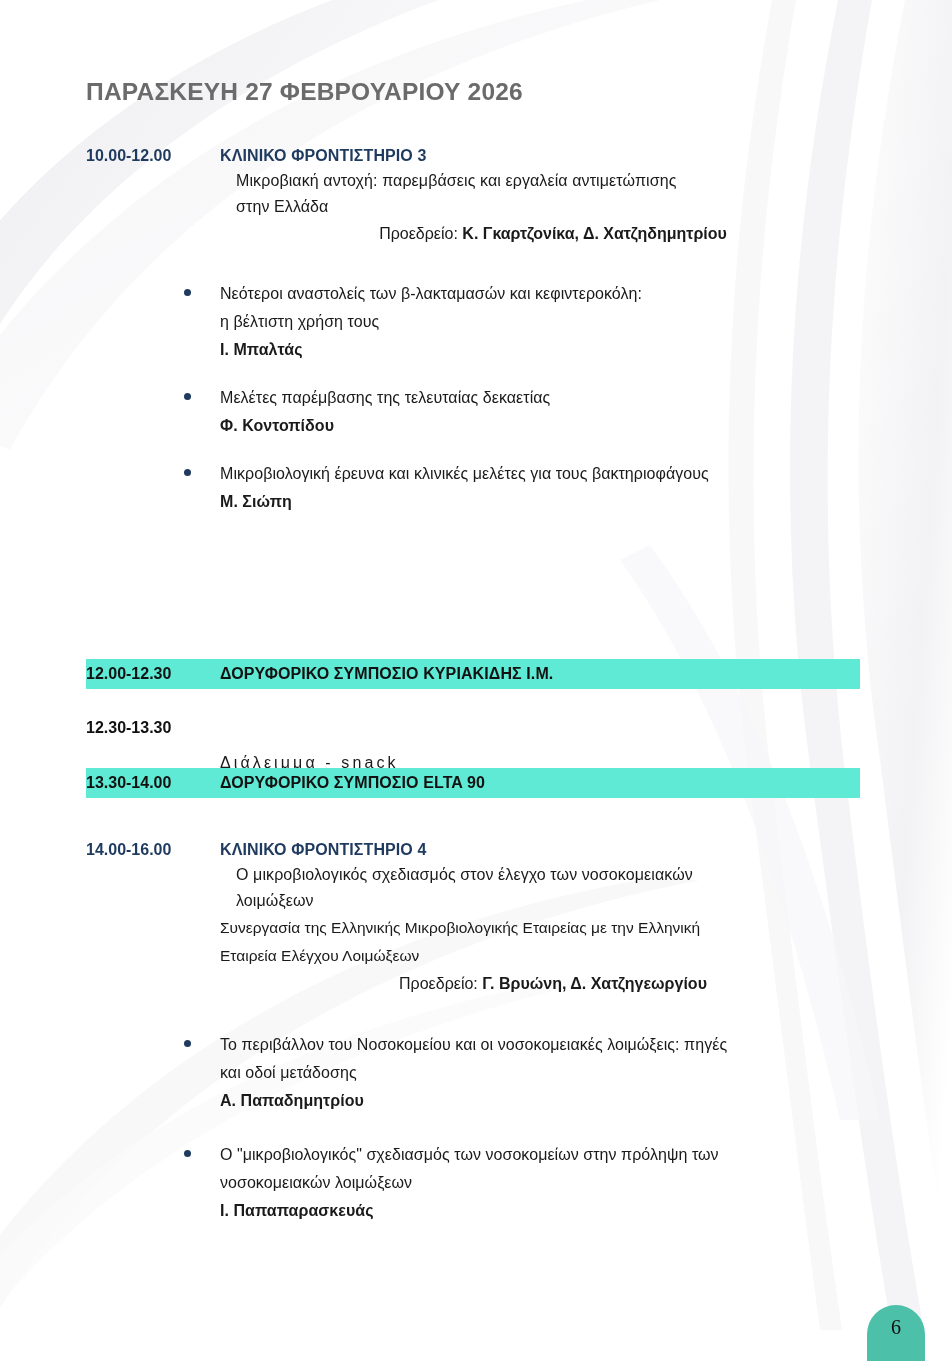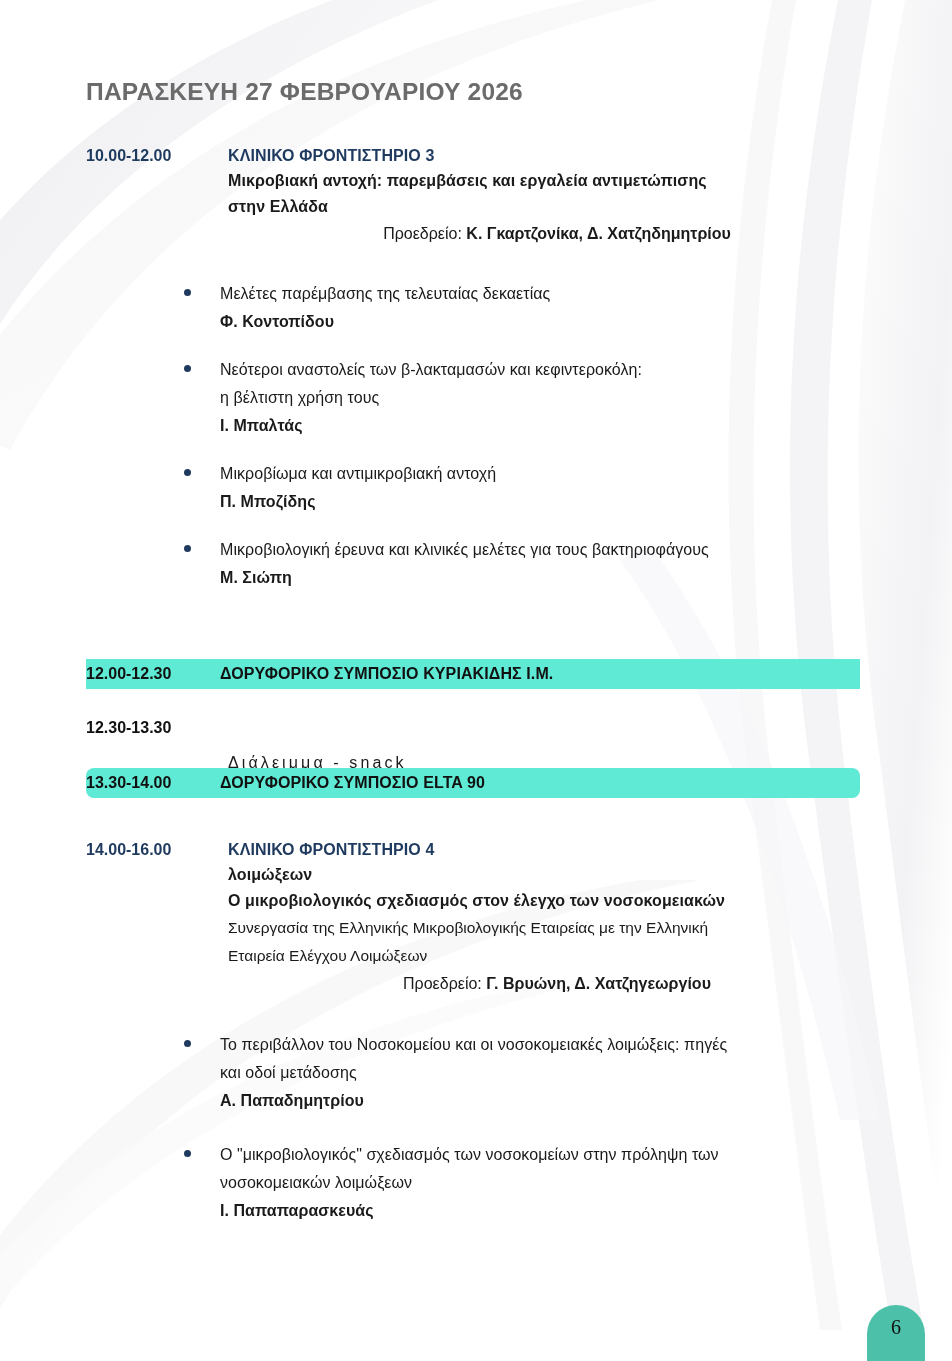--- a/index.html
+++ b/index.html
@@ -48,21 +48,20 @@
   
   .block {
     position: absolute;
     left: 86px;
     width: 800px;
   }
 
   .row {
     display: flex;
     align-items: flex-start;
-    gap: 8px;
   }
 
   .time {
     width: 134px;
     flex: 0 0 134px;
     font-size: 16px;
     font-weight: bold;
     color: #1f3a5f;
     line-height: 25px;
     white-space: nowrap;
@@ -77,24 +76,25 @@
   .session-title {
     font-size: 16px;
     font-weight: bold;
     color: #1f3a5f;
     line-height: 25px;
     letter-spacing: 0.1px;
   }
 
   .session-subtitle {
     font-size: 16px;
-    font-weight: bold;
+    font-weight: normal;
     color: #1a1a1a;
     line-height: 26px;
     letter-spacing: 0.1px;
+    margin-left: 16px;
   }
 
   .session-collab {
     font-size: 15.5px;
     color: #1a1a1a;
     line-height: 28px;
   }
 
   .session-chairs {
     font-size: 16px;
@@ -247,36 +247,31 @@
         <div class="session-subtitle">στην Ελλάδα</div>
         <div class="session-chairs"><span>Προεδρείο:</span> <span class="chair-names">Κ. Γκαρτζονίκα, Δ. Χατζηδημητρίου</span></div>
       </div>
     </div>
   </div>
 
   <div class="talks" style="top:280px;">
 
     <div class="talk">
       <span class="bullet-dot"></span>
-      <div class="talk-title">Μελέτες παρέμβασης της τελευταίας δεκαετίας</div>
-      <div class="talk-speaker">Φ. Κοντοπίδου</div>
-    </div>
-
-    <div class="talk">
-      <span class="bullet-dot"></span>
       <div class="talk-title">Νεότεροι αναστολείς των β-λακταμασών και κεφιντεροκόλη:</div>
       <div class="talk-title">η βέλτιστη χρήση τους</div>
       <div class="talk-speaker">Ι. Μπαλτάς</div>
     </div>
 
     <div class="talk">
       <span class="bullet-dot"></span>
-      <div class="talk-title">Μικροβίωμα και αντιμικροβιακή αντοχή</div>
-      <div class="talk-speaker">Π. Μποζίδης</div>
-    </div>
+      <div class="talk-title">Μελέτες παρέμβασης της τελευταίας δεκαετίας</div>
+      <div class="talk-speaker">Φ. Κοντοπίδου</div>
+    </div>
+
 
     <div class="talk">
       <span class="bullet-dot"></span>
       <div class="talk-title">Μικροβιολογική έρευνα και κλινικές μελέτες για τους βακτηριοφάγους</div>
       <div class="talk-speaker">Μ. Σιώπη</div>
     </div>
 
   </div>
 
   <div class="symposium-bar" style="top:659px;">
@@ -286,32 +281,32 @@
 
   <div class="block" style="top:715px;">
     <div class="row">
       <div class="time plain">12.30-13.30</div>
       <div class="row-body">
         <div class="break-label">Διάλειμμα - snack</div>
       </div>
     </div>
   </div>
 
-  <div class="symposium-bar" style="top:768px;border-radius:8px;">
+  <div class="symposium-bar" style="top:768px;">
     <div class="time">13.30-14.00</div>
     <div class="sym-title">ΔΟΡΥΦΟΡΙΚΟ ΣΥΜΠΟΣΙΟ ELTA 90</div>
   </div>
 
   <div class="block" style="top:837px;">
     <div class="row">
       <div class="time">14.00-16.00</div>
       <div class="row-body">
         <div class="session-title">ΚΛΙΝΙΚΟ ΦΡΟΝΤΙΣΤΗΡΙΟ 4</div>
+        <div class="session-subtitle">Ο μικροβιολογικός σχεδιασμός στον έλεγχο των νοσοκομειακών</div>
         <div class="session-subtitle">λοιμώξεων</div>
-        <div class="session-subtitle">Ο μικροβιολογικός σχεδιασμός στον έλεγχο των νοσοκομειακών</div>
         <div class="session-collab">Συνεργασία της Ελληνικής Μικροβιολογικής Εταιρείας με την Ελληνική</div>
         <div class="session-collab">Εταιρεία Ελέγχου Λοιμώξεων</div>
         <div class="session-chairs"><span>Προεδρείο:</span> <span class="chair-names">Γ. Βρυώνη, Δ. Χατζηγεωργίου</span></div>
       </div>
     </div>
   </div>
 
   <div class="talks" style="top:1031px;">
 
     <div class="talk" style="margin-bottom:26px;">

